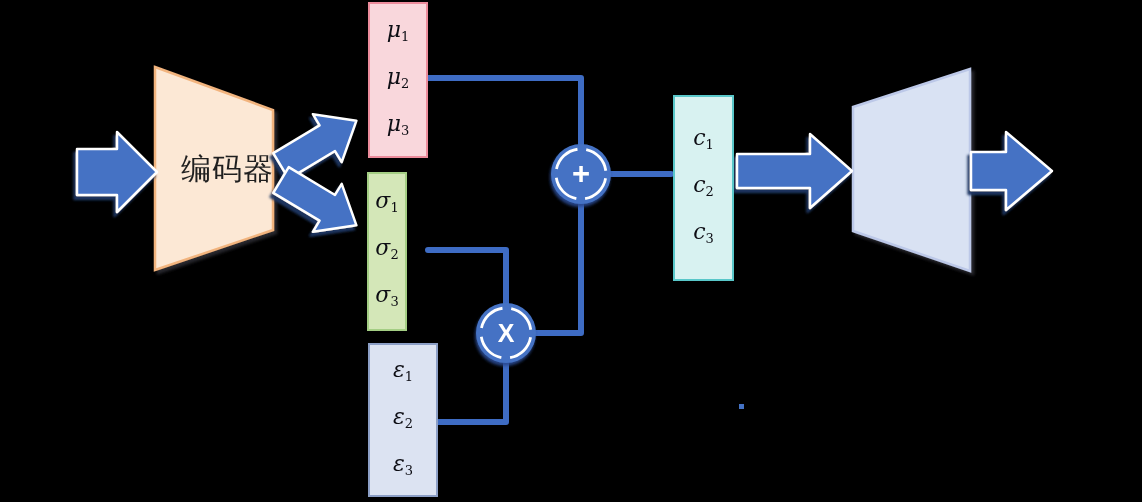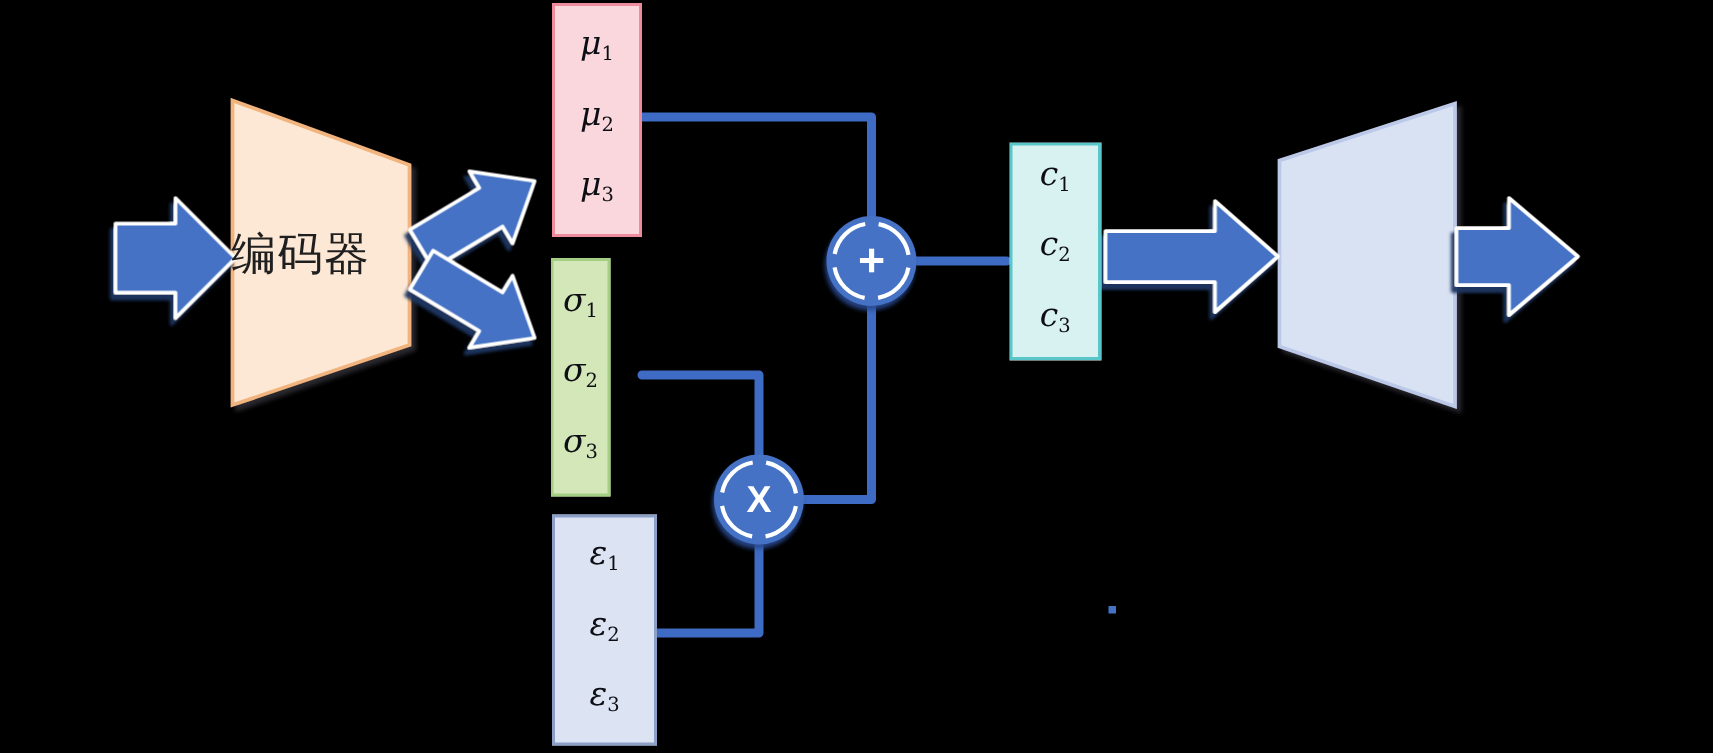--- a/index.html
+++ b/index.html
@@ -13,25 +13,25 @@
   .vbox .vl{font-family:"DejaVu Serif","Liberation Serif",serif;font-size:22px;
             color:var(--math_text,#0d0d14);line-height:26px;}
   .vbox .vl i{font-style:italic;}
   .vbox .vl sub{font-style:normal;font-size:13px;vertical-align:-4px;}
   #mu-box{left:368px;top:2px;width:60px;height:156px;
           background:var(--mu_fill);border:2px solid var(--mu_border);}
   #sigma-box{left:367px;top:172px;width:40px;height:159px;
           background:var(--sigma_fill);border:2px solid var(--sigma_border);}
   #epsilon-box{left:368px;top:343px;width:70px;height:154px;
           background:var(--eps_fill);border:2px solid var(--eps_border);}
-  #c-box{left:673px;top:95px;width:61px;height:145px;
+  #c-box{left:673px;top:95px;width:61px;height:186px;
           background:var(--c_fill);border:2px solid var(--c_border);}
 
   
-  .coder-label{position:absolute;z-index:2;width:120px;text-align:left;
+  .coder-label{position:absolute;z-index:2;width:120px;text-align:right;
         font-size:30px;color:var(--label_text,#1a1a1a);letter-spacing:1px;}
   #encoder-label{left:154px;top:149px;}
   #decoder-label{left:851px;top:149px;}
 
   
   .op-symbol{position:absolute;z-index:3;width:44px;height:44px;display:flex;
         align-items:center;justify-content:center;color:var(--symbol_text,#fff);
         font-weight:600;}
   #plus-symbol{left:559px;top:152px;font-size:31px;}
   #times-symbol{left:484px;top:311px;font-size:25px;}

